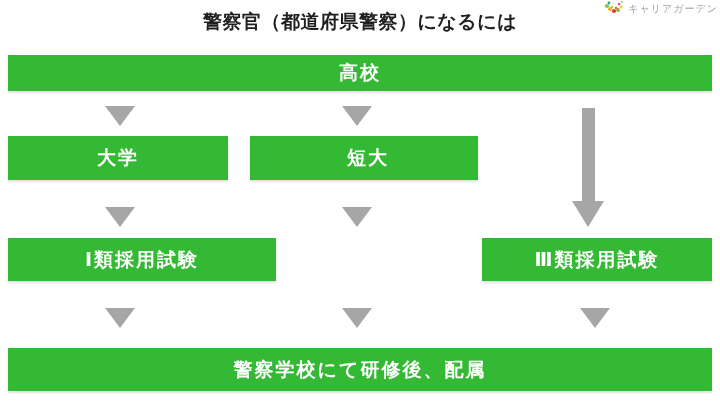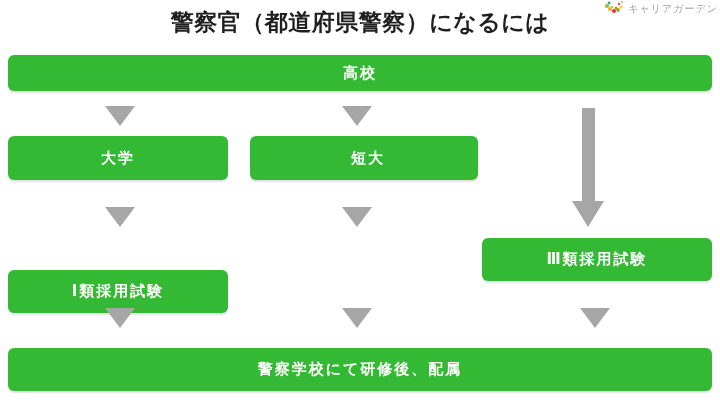--- a/index.html
+++ b/index.html
@@ -12,49 +12,49 @@
   .canvas{
     position:relative;
     width:720px;height:405px;
     overflow:hidden;
     background:#fff;
     font-family:"Liberation Sans","DejaVu Sans",sans-serif;
   }
   .title{
     position:absolute;top:7px;left:0;width:720px;
     text-align:center;
-    font-size:23px;line-height:30px;font-weight:bold;
+    font-size:19px;line-height:30px;font-weight:bold;
     color:var(--title-color);
     letter-spacing:0.5px;
   }
   .logo{
     position:absolute;top:-6px;right:2px;
     display:flex;align-items:flex-end;gap:3px;
   }
   .logo-icon{display:block;margin-bottom:1px;}
   .logo-text{
     font-size:10px;line-height:17px;
     color:var(--logo-gray);
     letter-spacing:1px;
     white-space:nowrap;
   }
   .node{
     position:absolute;
     background:var(--box-green);
-    border-radius:6px;
+    border-radius:0;
     color:#fff;
-    font-size:15px;font-weight:bold;
+    font-size:19px;font-weight:bold;
     display:flex;align-items:center;justify-content:center;
     letter-spacing:2px;
     box-shadow:0 2px 2px rgba(0,0,0,0.12);
   }
   .bar-top   {left:8px;  top:55px;  width:704px;height:36px;}
   .box-univ  {left:8px;  top:136px; width:220px;height:44px;font-family:Liberation Mono, monospace;}
   .box-tandai{left:250px;top:136px; width:220px;height:44px;padding-left:8px;}
-  .exam-1    {left:8px;  top:238px; width:220px;height:43px;margin-top:32px;}
+  .exam-1    {left:8px;  top:238px; width:268px;height:43px;}
   .exam-2    {left:250px;top:238px; width:220px;height:43px;}
   .exam-3    {left:482px;top:238px; width:230px;height:43px;}
   .bar-final {left:8px;  top:348px; width:704px;height:43px;}
   .tri{
     position:absolute;width:0;height:0;
     border-left:15px solid transparent;
     border-right:15px solid transparent;
     border-top:20px solid var(--arrow-gray);
   }
   .tri.c1{left:105px;} .tri.c2{left:342px;} .tri.c3{left:580px;}

